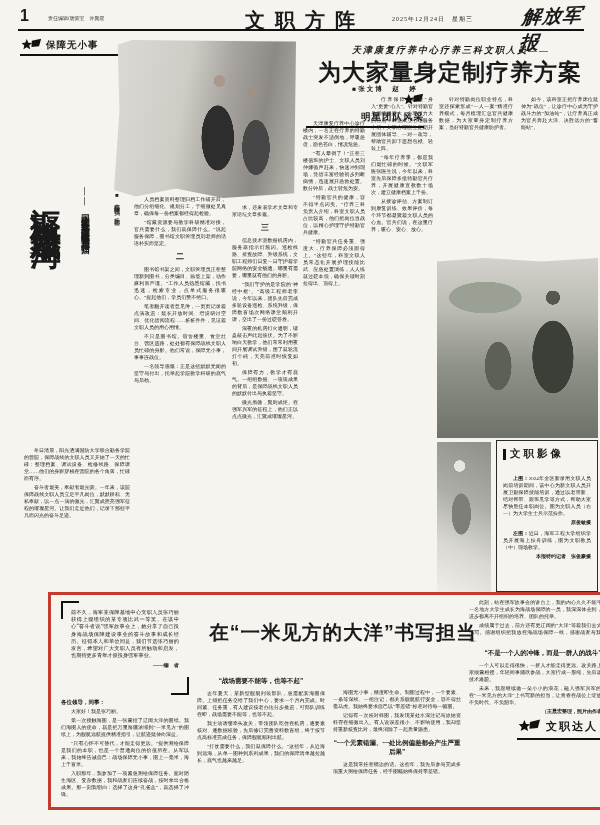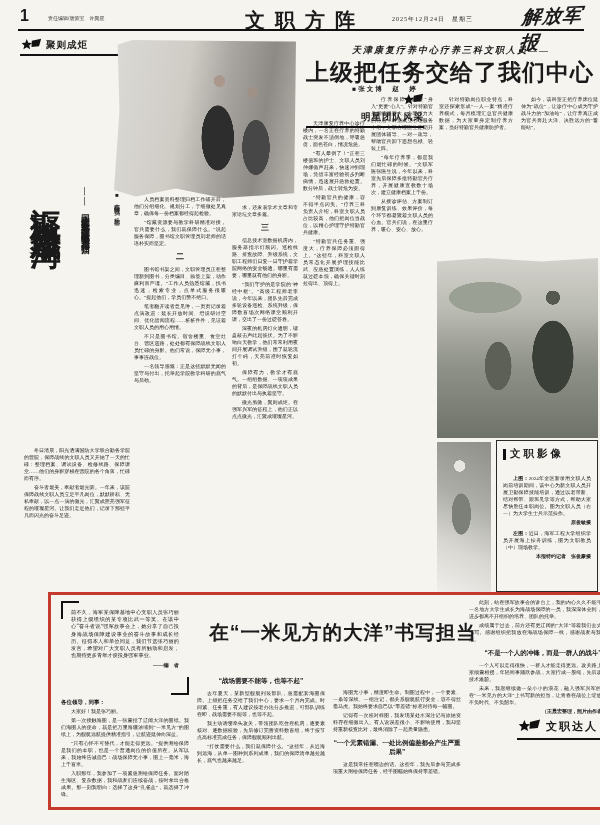--- a/index.html
+++ b/index.html
@@ -77,21 +77,21 @@
   <div class="abs sectitle" style="left:225px;top:7px;width:160px;">文职方阵</div>
   <div class="abs dateline" style="left:392px;top:15px;">2025年12月24日　星期三</div>
   <div class="abs masthead" style="left:521px;top:3px;">解放军报</div>
   <div class="abs hrule" style="left:18px;top:29px;width:566px;"></div>
 
   <div class="abs badge" style="left:20px;top:38px;width:108px;">
     <span class="staricon"><svg viewBox="0 0 26 16" width="22" height="14">
           <path d="M8 1 L9.8 5.2 14.2 5.6 10.9 8.5 12 13 8 10.6 4 13 5.1 8.5 1.8 5.6 6.2 5.2 Z" fill="#111"></path>
           <path d="M14 3 L25 0.5 L22.5 9.5 L13.5 10.5 Z" fill="#111"></path>
         </svg></span>
-    <span class="txt">聚则成炬</span>
+    <span class="txt">保障无小事</span>
   </div>
 
   <div class="abs photo ph1" style="left:114px;top:40px;width:182px;height:158px;"></div>
 
   <div class="abs vhead" style="left:24px;top:184px;height:266px;">汇聚微光成星河</div>
   <div class="abs vsub" style="left:80px;top:187px;height:262px;">——国防大学联合勤务学院保障战线文职人员工作扫描</div>
   <div class="abs vby" style="left:112px;top:192px;height:118px;">■本报特约通讯员　杨志嘉</div>
 
   <div class="abs bt clip" style="left:24px;top:447px;width:106px;height:140px;">
       <p>冬日清晨，阳光洒满国防大学联合勤务学院的营院，保障战线的文职人员又开始了一天的忙碌：整理档案、调试设备、检修线路、保障课堂……他们的身影穿梭在营院的各个角落，忙碌而有序。</p>
@@ -120,21 +120,21 @@
     <div class="bt">
         <p>信息技术室数据机房内，服务器指示灯频闪。巡检线路、排查故障、升级系统，文职工程师们日复一日守护着学院网络的安全畅通。哪里有需要，哪里就有他们的身影。</p>
         <p>“我们守护的是学院的‘神经中枢’。”高级工程师老李说，今年以来，团队先后完成多轮设备巡检、系统升级，保障数百场次网络课堂顺利开课，交出了一份过硬答卷。</p>
         <p>深夜的机房灯火通明，键盘敲击声此起彼伏。为了不影响白天教学，他们常常利用夜间开展调试升级，困了就轮流打个盹，天亮前准时恢复如初。</p>
         <p>保障有力，教学才有底气。一组组数据、一项项成果的背后，是保障战线文职人员的默默付出与执着坚守。</p>
         <p>微光虽微，聚则成炬。在强军兴军的征程上，他们正以点点微光，汇聚成璀璨星河。</p>
       </div>
   </div>
 
   <div class="abs kicker" style="left:320px;top:44px;width:262px;">天津康复疗养中心疗养三科文职人员——</div>
-  <div class="abs hl1" style="left:305px;top:57px;width:290px;">上级把任务交给了我们中心</div>
+  <div class="abs hl1" style="left:305px;top:57px;width:290px;">为大家量身定制疗养方案</div>
   <div class="abs byline" style="left:305px;top:85px;width:160px;">■张文博　赵　婷</div>
 
   <div class="abs badge" style="left:306px;top:93px;width:118px;flex-direction:column;">
     <span class="staricon"><svg viewBox="0 0 26 16" width="22" height="14">
           <path d="M8 1 L9.8 5.2 14.2 5.6 10.9 8.5 12 13 8 10.6 4 13 5.1 8.5 1.8 5.6 6.2 5.2 Z" fill="#111"></path>
           <path d="M14 3 L25 0.5 L22.5 9.5 L13.5 10.5 Z" fill="#111"></path>
         </svg></span>
     <span class="txt">明星团队风采</span>
   </div>
 

